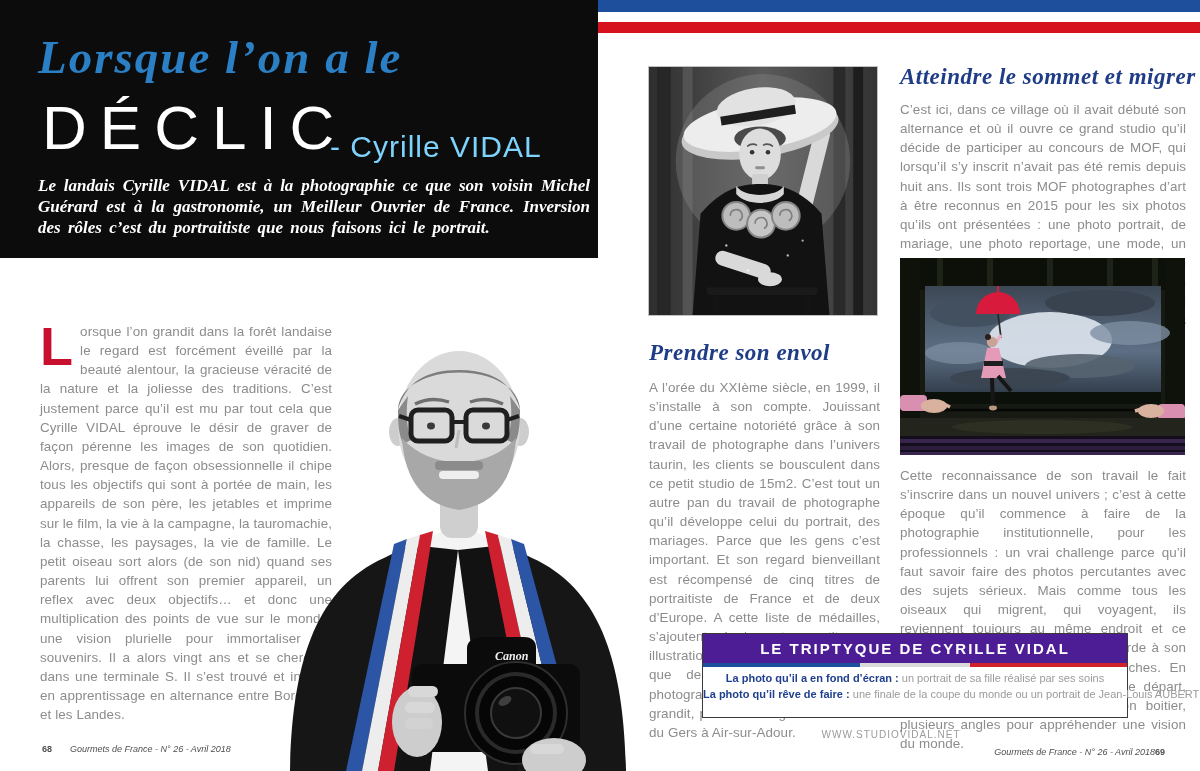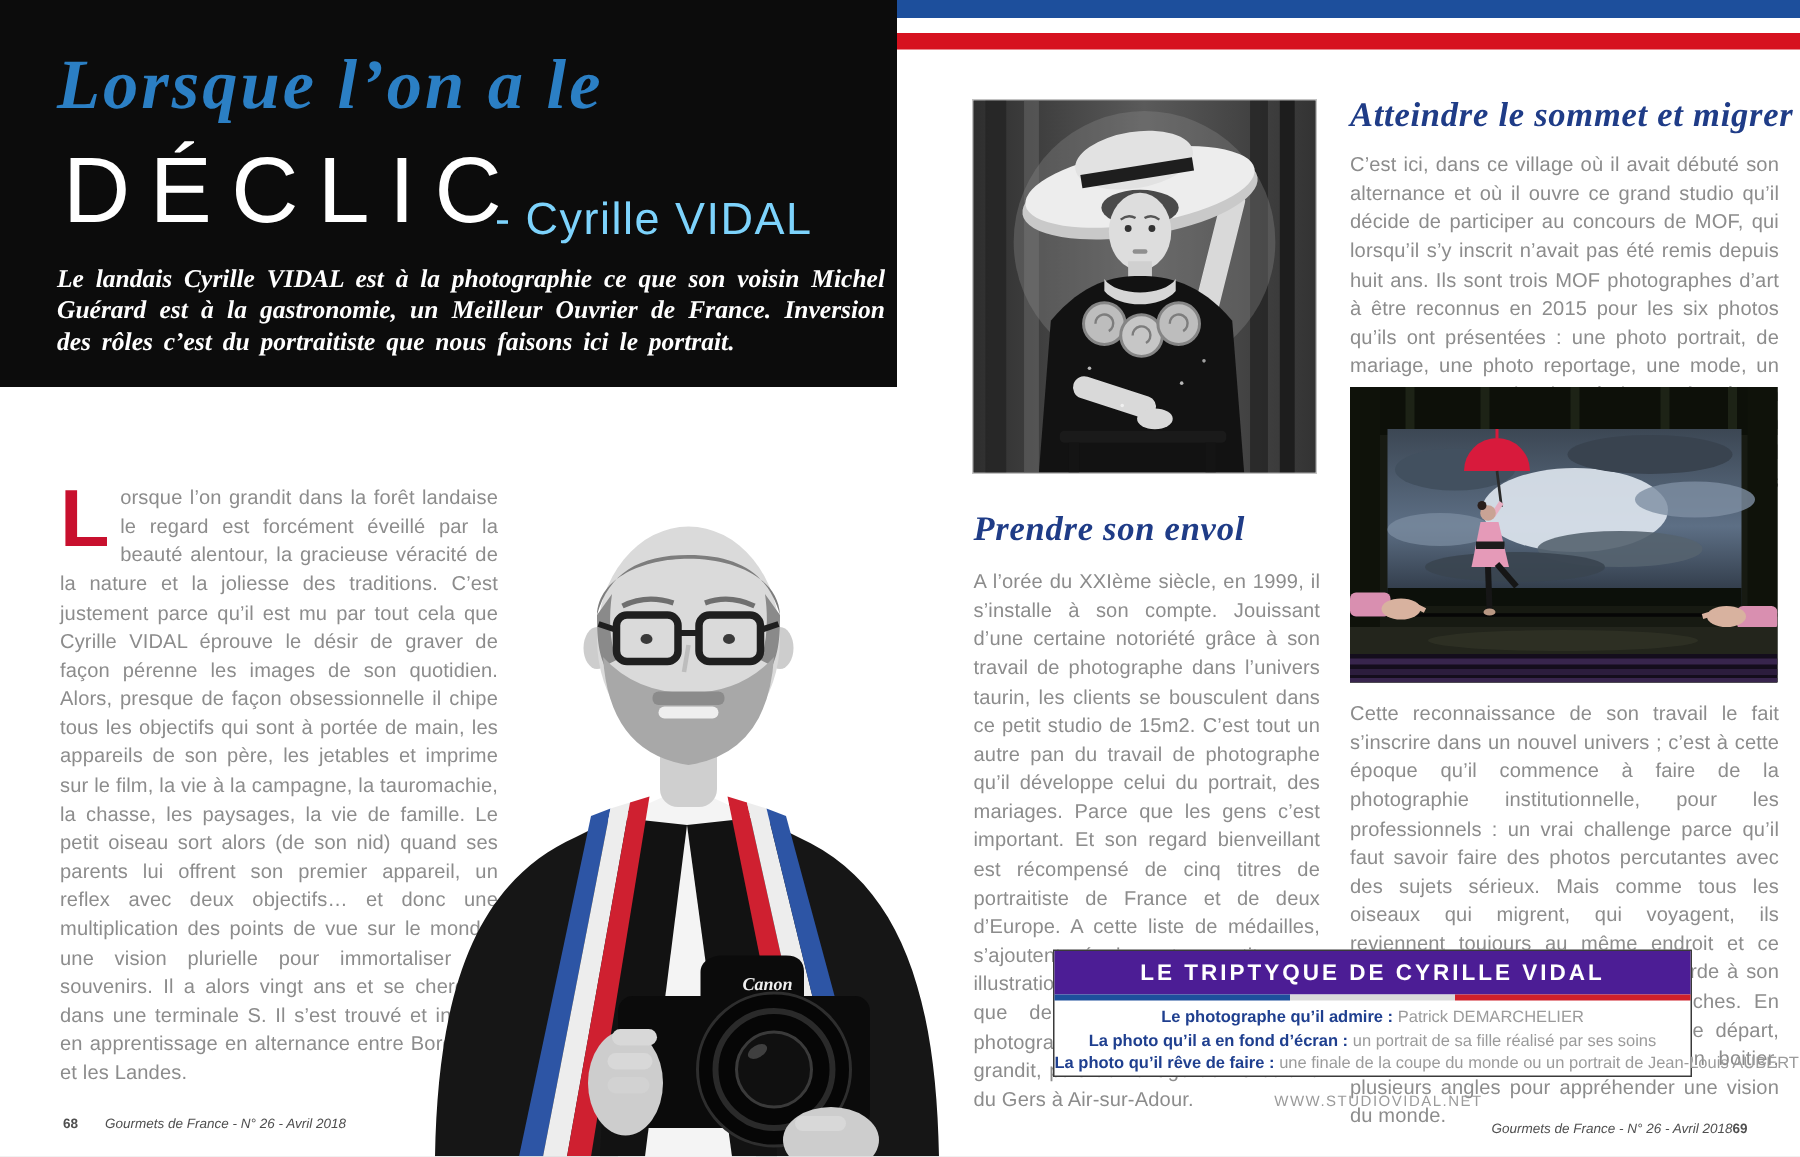--- a/index.html
+++ b/index.html
@@ -64,21 +64,21 @@
   .triptych-bar{display:flex;height:4px;}
   .triptych-bar .tb{background:#1d4f9c;width:37%;}
   .triptych-bar .tw{background:#d9d9d9;width:26%;}
   .triptych-bar .tr{background:#d0202a;width:37%;}
   .triptych-rows{padding-top:4px;}
   .triptych-row{text-align:center;font-size:11px;line-height:15.5px;white-space:nowrap;}
   .triptych-label{font-weight:700;color:#1f3f8f;}
   .triptych-value{color:#9b9b9b;font-weight:300;}
   
   .website{
-    position:absolute;left:814px;top:729px;width:210px;text-align:center;
+    position:absolute;left:786px;top:729px;width:210px;text-align:center;
     font-size:10px;letter-spacing:1px;color:#9b9b9b;font-weight:300;white-space:nowrap;
   }
   .footer{position:absolute;font-size:9px;font-style:italic;color:#4f4f4f;white-space:nowrap;}
   .footer-left{left:42px;top:744px;}
   .footer-right{left:930px;top:747px;width:235px;text-align:right;}
   .pgnum{font-weight:700;font-style:normal;}
   .footer-left .pgnum{margin-right:18px;}
   .footer-right .pgnum{}
 </style>
 </head>
@@ -297,24 +297,20 @@
 
   <div class="triptych">
     <div class="triptych-header">LE TRIPTYQUE DE CYRILLE VIDAL</div>
     <div class="triptych-bar">
       <div class="tb"></div>
       <div class="tw"></div>
       <div class="tr"></div>
     </div>
     <div class="triptych-rows">
       <div class="triptych-row">
-        <span class="triptych-label">Le photographe qu’il admire :</span>
-        <span class="triptych-value">Patrick DEMARCHELIER</span>
-      </div>
-      <div class="triptych-row">
         <span class="triptych-label">La photo qu’il a en fond d’écran :</span>
         <span class="triptych-value">un portrait de sa fille réalisé par ses soins</span>
       </div>
       <div class="triptych-row">
         <span class="triptych-label">La photo qu’il rêve de faire :</span>
         <span class="triptych-value">une finale de la coupe du monde ou un portrait de Jean-Louis AUBERT</span>
       </div>
     </div>
   </div>
 

